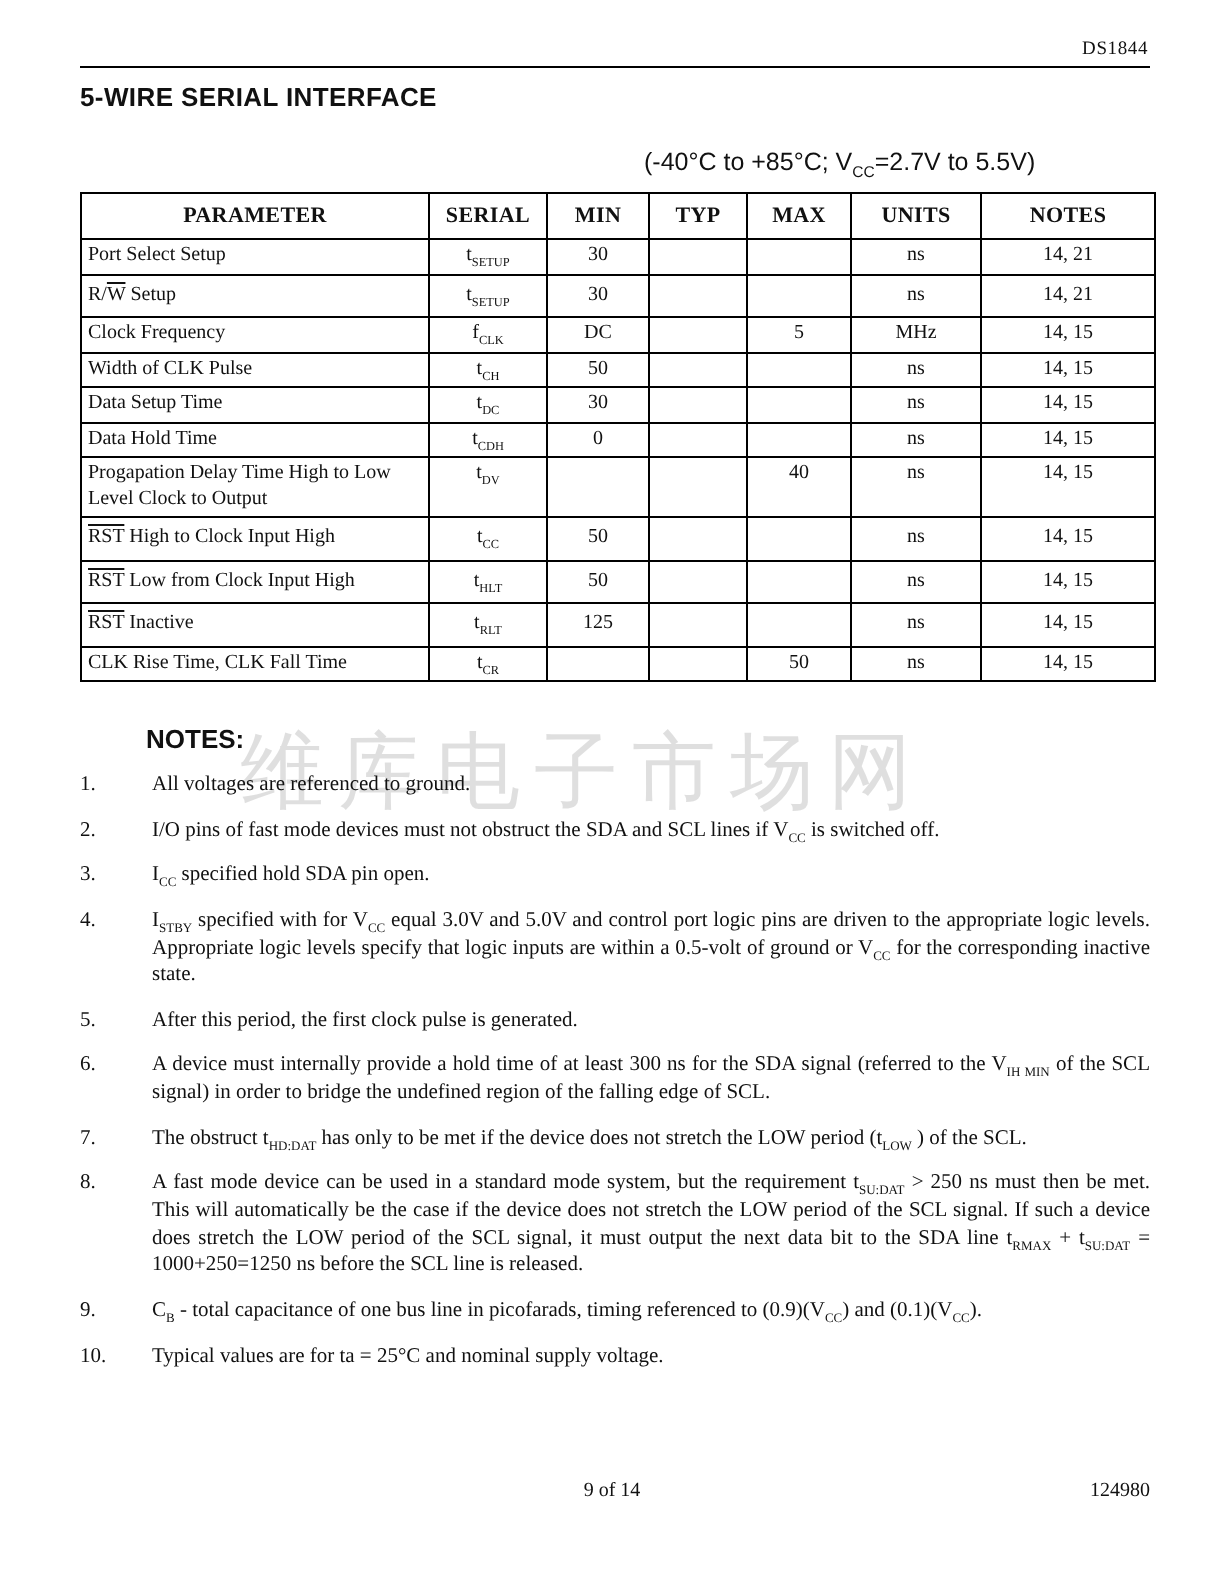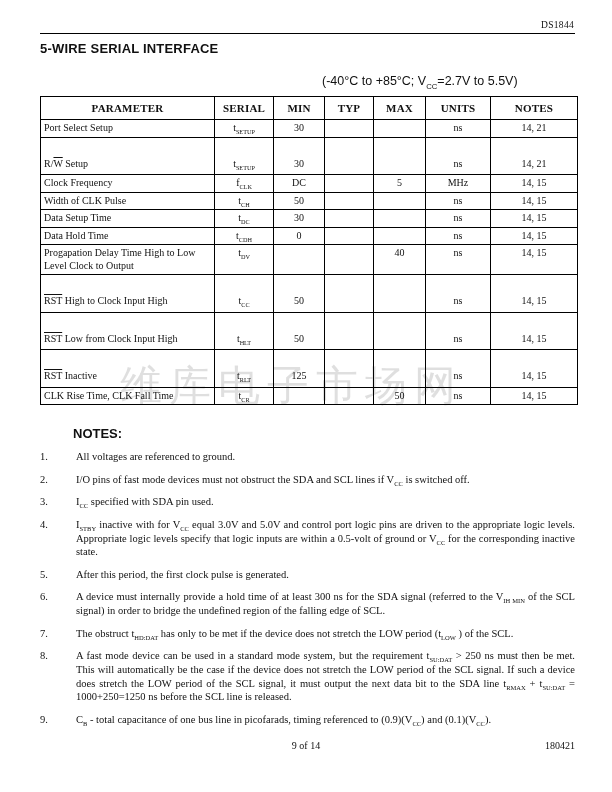--- a/index.html
+++ b/index.html
@@ -75,21 +75,21 @@
     vertical-align:top;
     line-height:1.25;
   }
   td.c-param{
     text-align:left;
     padding-left:6px;
     vertical-align:middle;
   }
   td.c-sym{text-align:center;vertical-align:middle;}
   td.c-val{text-align:center;}
-  tr.tall td{padding-top:20px;padding-bottom:4px;}
+  tr.tall td{padding-top:4px;padding-bottom:4px;}
   sub{font-size:0.62em;line-height:0;letter-spacing:0;}
   .ovl{text-decoration:overline;}
   .notes-heading{
     margin:21px 0 4px 0;
     font-family:"Liberation Sans", sans-serif;
     font-weight:bold;
     font-size:13px;
     padding-left:33px;
   }
   .note{
@@ -278,25 +278,25 @@
       <div class="note">
         <div class="note-num">1.</div>
         <div class="note-text"><span>All voltages are referenced to ground.</span></div>
       </div>
       <div class="note">
         <div class="note-num">2.</div>
         <div class="note-text"><span>I/O pins of fast mode devices must not obstruct the SDA and SCL lines if V</span><sub>CC</sub><span> is switched off.</span></div>
       </div>
       <div class="note">
         <div class="note-num">3.</div>
-        <div class="note-text"><span>I</span><sub>CC</sub><span> specified with SDA pin used.</span></div>
+        <div class="note-text"><span>I</span><sub>CC</sub><span> specified hold SDA pin open.</span></div>
       </div>
       <div class="note">
         <div class="note-num">4.</div>
-        <div class="note-text"><span>I</span><sub>STBY</sub><span> inactive with for V</span><sub>CC</sub><span> equal 3.0V and 5.0V and control port logic pins are driven to the appropriate logic levels. Appropriate logic levels specify that logic inputs are within a 0.5-volt of ground or V</span><sub>CC</sub><span> for the corresponding inactive state.</span></div>
+        <div class="note-text"><span>I</span><sub>STBY</sub><span> specified with for V</span><sub>CC</sub><span> equal 3.0V and 5.0V and control port logic pins are driven to the appropriate logic levels. Appropriate logic levels specify that logic inputs are within a 0.5-volt of ground or V</span><sub>CC</sub><span> for the corresponding inactive state.</span></div>
       </div>
       <div class="note">
         <div class="note-num">5.</div>
         <div class="note-text"><span>After this period, the first clock pulse is generated.</span></div>
       </div>
       <div class="note">
         <div class="note-num">6.</div>
         <div class="note-text"><span>A device must internally provide a hold time of at least 300 ns for the SDA signal (referred to the V</span><sub>IH MIN</sub><span> of the SCL signal) in order to bridge the undefined region of the falling edge of SCL.</span></div>
       </div>
       <div class="note">
@@ -304,20 +304,24 @@
         <div class="note-text"><span>The obstruct t</span><sub>HD:DAT</sub><span> has only to be met if the device does not stretch the LOW period (t</span><sub>LOW</sub><span> ) of the SCL.</span></div>
       </div>
       <div class="note">
         <div class="note-num">8.</div>
         <div class="note-text"><span>A fast mode device can be used in a standard mode system, but the requirement t</span><sub>SU:DAT</sub><span> &gt; 250 ns must then be met. This will automatically be the case if the device does not stretch the LOW period of the SCL signal. If such a device does stretch the LOW period of the SCL signal, it must output the next data bit to the SDA line t</span><sub>RMAX</sub><span> + t</span><sub>SU:DAT</sub><span> = 1000+250=1250 ns before the SCL line is released.</span></div>
       </div>
       <div class="note">
         <div class="note-num">9.</div>
         <div class="note-text"><span>C</span><sub>B</sub><span> - total capacitance of one bus line in picofarads, timing referenced to (0.9)(V</span><sub>CC</sub><span>) and (0.1)(V</span><sub>CC</sub><span>).</span></div>
       </div>
+      <div class="note">
+        <div class="note-num">10.</div>
+        <div class="note-text"><span>Typical values are for ta = 25°C and nominal supply voltage.</span></div>
+      </div>
     </div>
 
   <div class="footer">
     <span class="page-num">9 of 14</span>
-    <span class="doc-code">180421</span>
+    <span class="doc-code">124980</span>
   </div>
 
 </div>
 
 </body></html>

